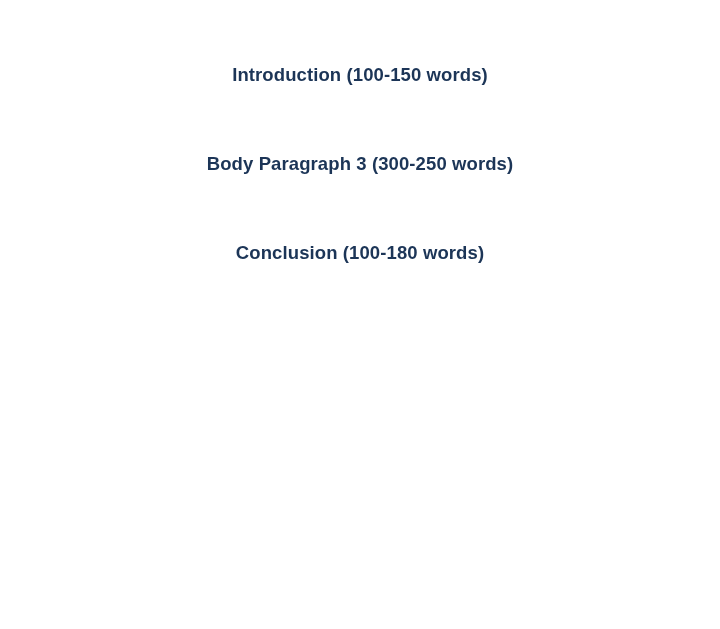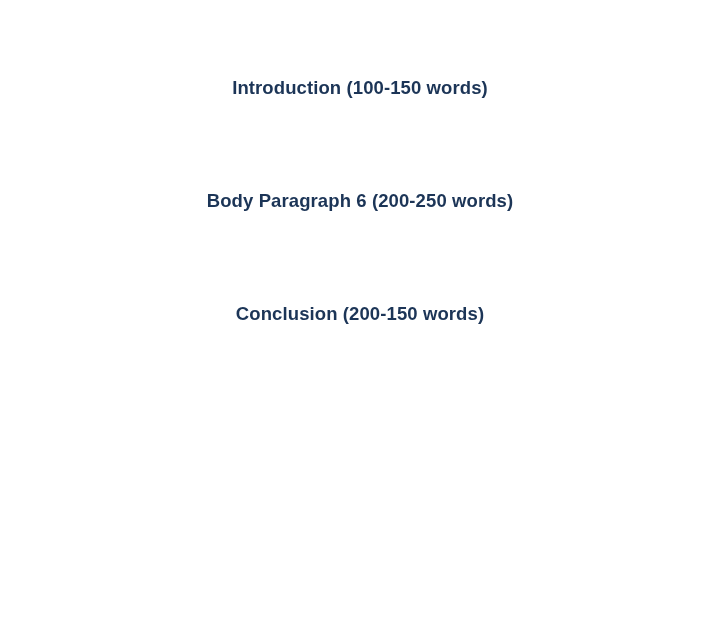--- a/index.html
+++ b/index.html
@@ -13,22 +13,21 @@
     font-family: "Liberation Sans", sans-serif;
     overflow: hidden;
   }
   .outline {
     width: 720px;
     height: 629px;
     box-sizing: border-box;
     display: flex;
     flex-direction: column;
     align-items: flex-start;
-    padding-top: 44px;
-    gap: 24px;
+    padding-top: 31px;
   }
   .outline-row {
     width: 100%;
     display: flex;
     justify-content: center;
     align-items: center;
     height: 89px;
   }
   .outline-item {
     color: #1c3557;
@@ -41,18 +40,18 @@
   }
 </style>
 </head>
 <body>
 
 <div class="outline">
   <div class="outline-row">
     <div class="outline-item">Introduction (100-150 words)</div>
   </div>
   <div class="outline-row">
-    <div class="outline-item">Body Paragraph 6 (200-250 words)</div>
+    <div class="outline-item">Body Paragraph 3 (300-250 words)</div>
   </div>
   <div class="outline-row">
-    <div class="outline-item">Conclusion (200-150 words)</div>
+    <div class="outline-item">Conclusion (100-180 words)</div>
   </div>
 </div>
 
 </body></html>

